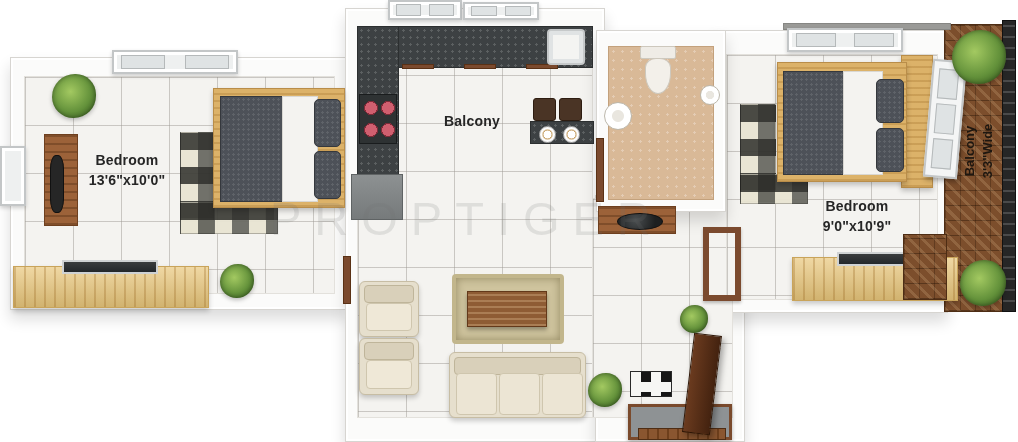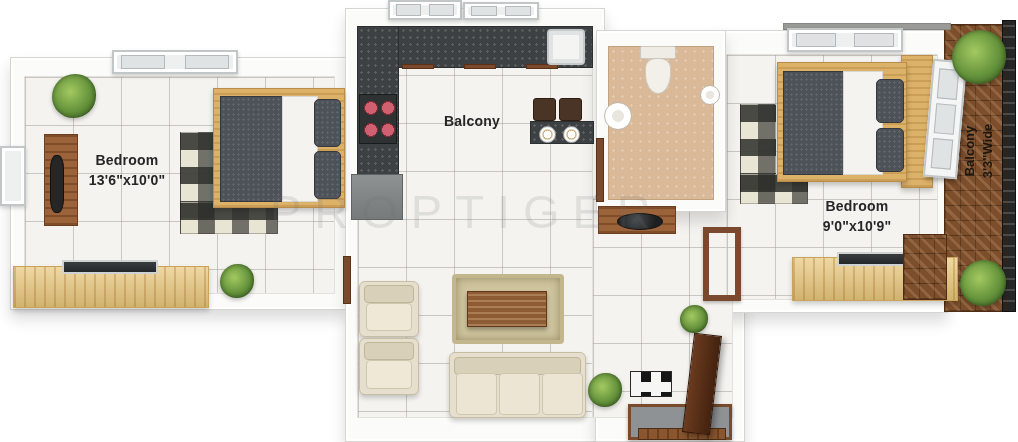--- a/index.html
+++ b/index.html
@@ -52,21 +52,21 @@
   .graycab{background:linear-gradient(#8d9192,#767a7b);border:1px solid #5f6364;}
 
   
   .room-label{color:#262626;font-size:14px;font-weight:700;text-align:center;line-height:1.45;
         letter-spacing:.2px;z-index:30;}
   .room-label span{display:block;}
   .balcony-label{display:flex;flex-direction:column;align-items:center;justify-content:center;
         transform:rotate(-90deg);color:#1e1710;font-size:13px;font-weight:700;line-height:1.4;z-index:30;}
   .balcony-label span{display:block;white-space:nowrap;}
   .watermark{color:rgba(110,110,110,.16);font-size:47px;font-weight:400;letter-spacing:13px;
-        z-index:40;white-space:nowrap;pointer-events:none;}
+        z-index:40;white-space:nowrap;pointer-events:none;margin-top:7px;}
 
   
   .tv{position:absolute;left:5px;top:20px;width:12px;height:56px;background:#262626;border-radius:6px/14px;border:1px solid #111;}
   .sofa-cushion{position:absolute;top:20px;height:40px;width:39px;background:#ece5d4;border:1px solid #cfc6ae;border-radius:4px;}
   .chair-back{position:absolute;left:4px;right:4px;top:3px;height:16px;background:#d9d0ba;border:1px solid #bfb59a;border-radius:4px;}
   .chair-seat{position:absolute;left:6px;right:6px;top:21px;bottom:5px;background:#efe8d7;border:1px solid #cfc6ae;border-radius:4px;}
   .stove{background:#2e3233;border:1px solid #191c1d;
         background-image:radial-gradient(circle at 11px 13px, #d05f6f 0 6px, #7e2b38 6px 7px, transparent 7px),
                          radial-gradient(circle at 28px 13px, #d05f6f 0 6px, #7e2b38 6px 7px, transparent 7px),
                          radial-gradient(circle at 11px 35px, #d05f6f 0 6px, #7e2b38 6px 7px, transparent 7px),

